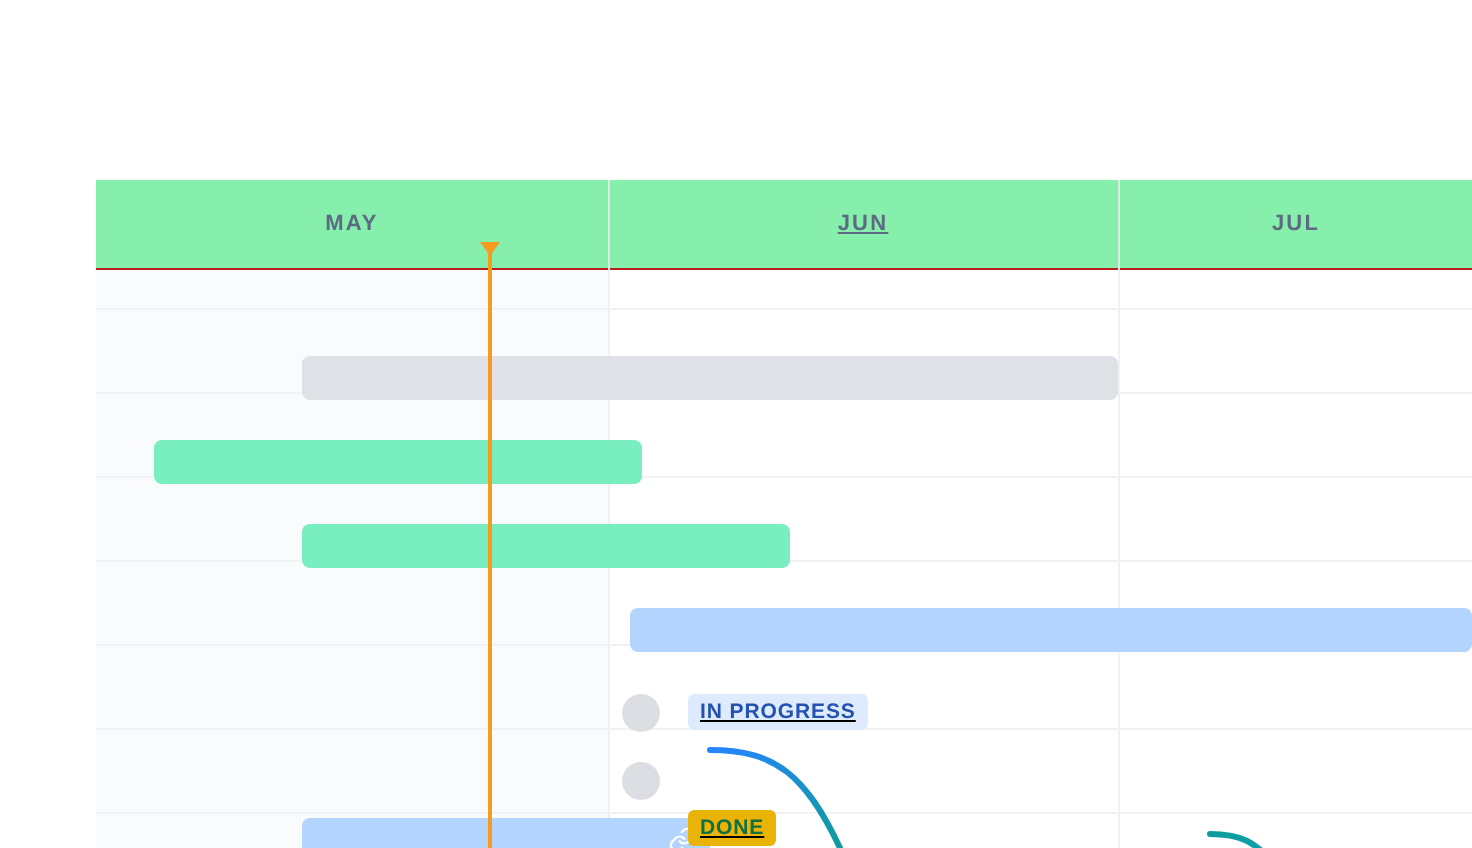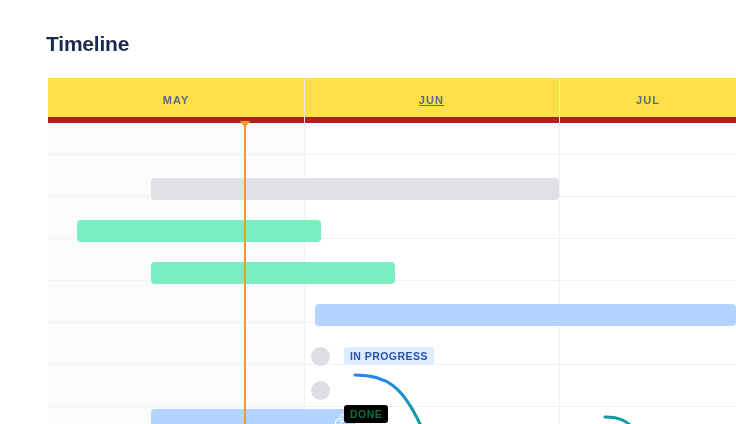--- a/index.html
+++ b/index.html
@@ -41,25 +41,25 @@
     top: 78px;
     width: 688px;
     height: 346px;
     overflow: hidden;
   }
 
   
   .month-header {
     position: absolute;
     left: 0;
-    top: 0;
+    top: 12px;
     width: 688px;
     height: 45px;
-    background: #fde047;
-    border-bottom: 6px solid #b91c1c;
+    background: #86efac;
+    border-bottom: 1px solid #b91c1c;
     box-sizing: border-box;
   }
   .month-cell {
     position: absolute;
     top: 0;
     height: 44px;
     line-height: 44px;
     text-align: center;
     font-size: 11px;
     font-weight: bold;
@@ -159,47 +159,47 @@
     overflow: visible;
   }
 
   
   .status-row {
     position: absolute;
     height: 22px;
     display: flex;
     align-items: center;
     z-index: 4;
+    text-decoration: underline;
   }
   .avatar {
     width: 19px;
     height: 19px;
     border-radius: 50%;
     background: #dcdee3;
     flex: none;
   }
   .badge {
     margin-left: 14px;
     font-size: 10.5px;
     font-weight: bold;
     letter-spacing: 0.45px;
     padding: 3px 6px 3px 6px;
     border-radius: 3px;
     line-height: 12px;
     white-space: nowrap;
   }
   .badge.inprogress { background: #deebff; color: #2352b0; }
-  .badge.done       { background: #000000; color: #107040; margin-top: 48px; }
+  .badge.done       { background: #eab308; color: #107040; margin-top: 48px; }
 </style>
 </head>
 <body>
 
 <div id="page-root">
 
-  <div class="page-title">Timeline</div>
 
   <div class="timeline">
 
     <div class="grid-body">
       <div class="col-shade" style="left:0px; width:256px;"></div>
       <div class="col-shade" style="left:256px; width:0px;"></div>
       <div id="row-lines">
           <div class="row-line" style="top: 31px;"></div>
           <div class="row-line" style="top: 73px;"></div>
           <div class="row-line" style="top: 115px;"></div>

